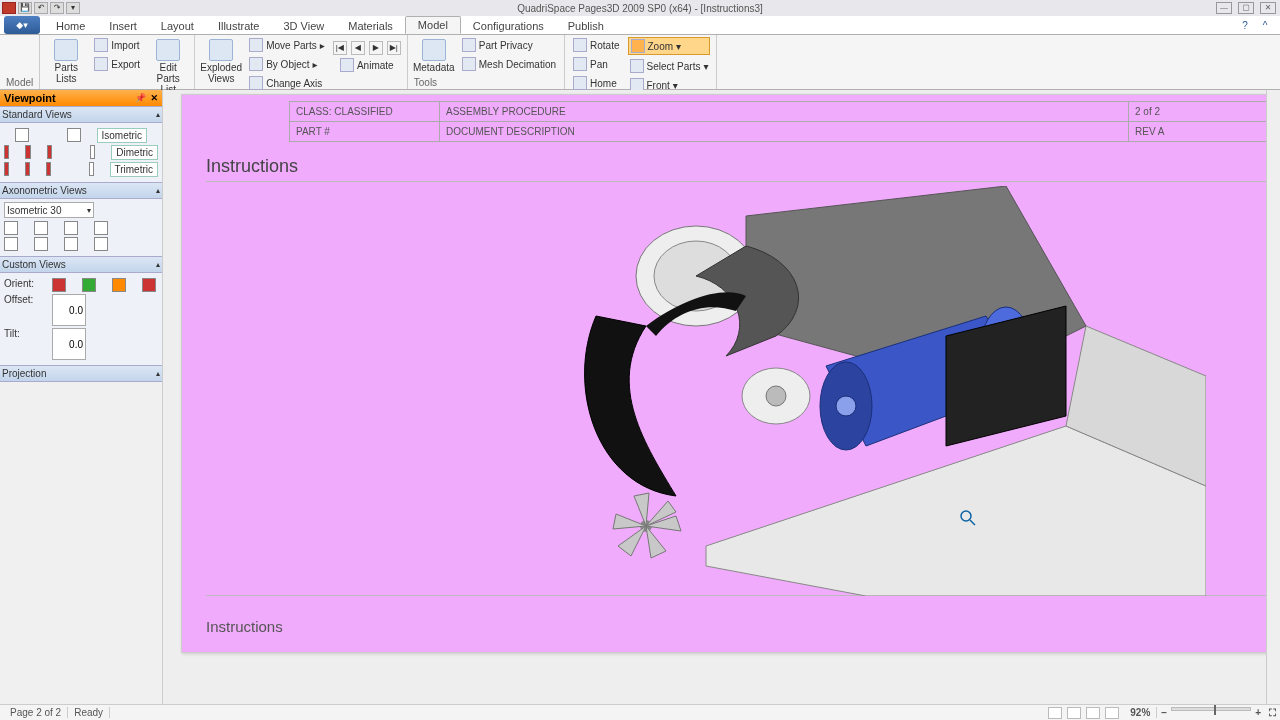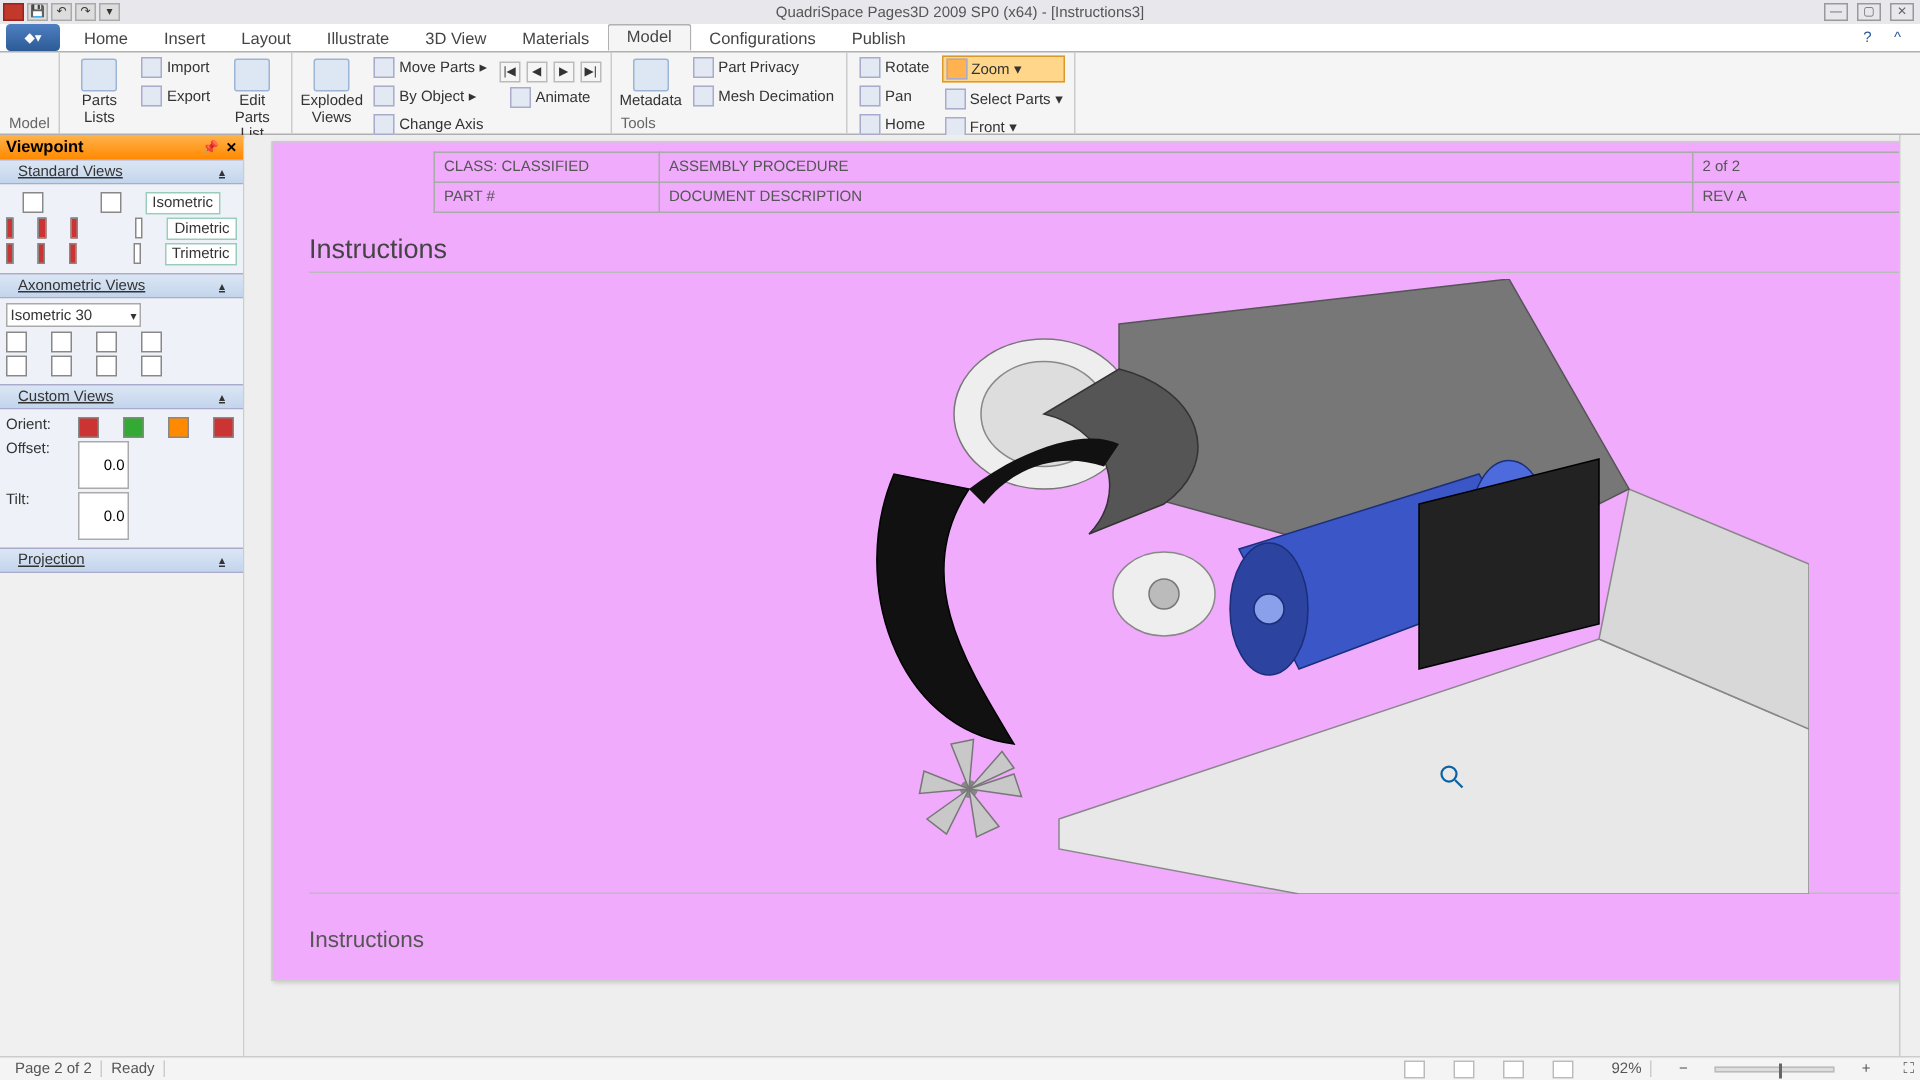--- a/index.html
+++ b/index.html
@@ -35,21 +35,21 @@
 .nav-btns { display:flex; gap:4px; align-items:center; margin-top:4px;}
 .nav-btns span{ width:14px;height:14px; border:1px solid #bbb; font-size:8px; text-align:center; line-height:12px; }
 
 
 .main { display:flex; height: 614px; }
 .side { width:163px; background:#f0f0f0; border-right:1px solid #ccc; }
 .side-title { background: linear-gradient(#ffb24d,#ff8a00); color:#000; font-size:11px; font-weight:bold; padding:2px 4px; display:flex; align-items:center;}
 .side-title .pin { margin-left:auto; font-size:9px;}
 .side-title .x { margin-left:4px; font-size:9px;}
 
-.panel-head { background: linear-gradient(#dbe6f4,#c3d5ec); padding:2px 12px; font-size:10px; border-top:1px solid #aac; border-bottom:1px solid #aac; display:flex; align-items:center;text-decoration:underline;}
+.panel-head { background: linear-gradient(#dbe6f4,#c3d5ec); padding:2px 2px; font-size:10px; border-top:1px solid #aac; border-bottom:1px solid #aac; display:flex; align-items:center;}
 .panel-head .chev{ margin-left:auto; font-size:8px;}
 .panel-body { background:#eef2f8; padding:3px 4px; font-size:10px;}
 .panel-body .btnrow { display:flex; gap:16px; margin:2px 0;}
 .cube { width:14px; height:14px; border:1px solid #888; background:#fff; display:inline-block;}
 .cube.r{background:#c33;} .cube.g{background:#3a3;} .cube.b{background:#ff8a00;}
 .lbl-btn { border:1px solid #9cb; padding:1px 4px; background:#fff; font-size:10px;}
 .numfield { width:34px; height:32px; border:1px solid #aaa; font-size:10px; text-align:right; padding-right:2px; background:#fff;}
 .combo { width:90px; height:16px; border:1px solid #aaa; background:#fff; font-size:10px; padding-left:2px; display:flex; align-items:center;}
 .combo .dd{margin-left:auto; font-size:8px; padding-right:2px;}
 .radio { display:flex; align-items:center; gap:4px; margin:2px 0;}
@@ -69,21 +69,21 @@
 .ill-ctrls { position:absolute; right:0; top:-28px; display:flex; gap:6px;}
 .ill-ctrls span{ font-size:18px; color:#0b63a5; cursor:default;}
 .foot-row { display:flex; align-items:center; padding:10px 24px 6px 24px;}
 .foot-row .ft{ font-size:15px; color:#555;}
 .foot-row .arrows{ margin-left:auto; display:flex; gap:8px;}
 .foot-row .arrows span{ font-size:34px; color:#0b63a5; font-weight:bold;}
 
 
 .status { position:absolute; left:0; bottom:0; width:100%; height:16px; background:#f4f4f4; border-top:1px solid #ccc; display:flex; align-items:center; font-size:10px; color:#555; padding:0 4px;}
 .status .sec{ padding:0 6px; border-right:1px solid #ccc;}
-.status .right{ margin-left:auto; display:flex; align-items:center; gap:18px;}
+.status .right{ margin-left:auto; display:flex; align-items:flex-start; gap:4px;font-weight:bold;}
 .status .zbar{ width:80px; height:4px; background:#ddd; border:1px solid #bbb; position:relative;}
 .status .zbar::after{content:""; position:absolute; left:42px; top:-3px; width:2px; height:10px; background:#666;}
 .status .vbtn{ width:14px;height:12px; border:1px solid #bbb; margin-right:1px; background:#fff;}
 </style>
 </head>
 <body>
 
 <div class="titlebar">
   <div class="qat">
     <span style="background:#c0392b;border-color:#922;"></span>

